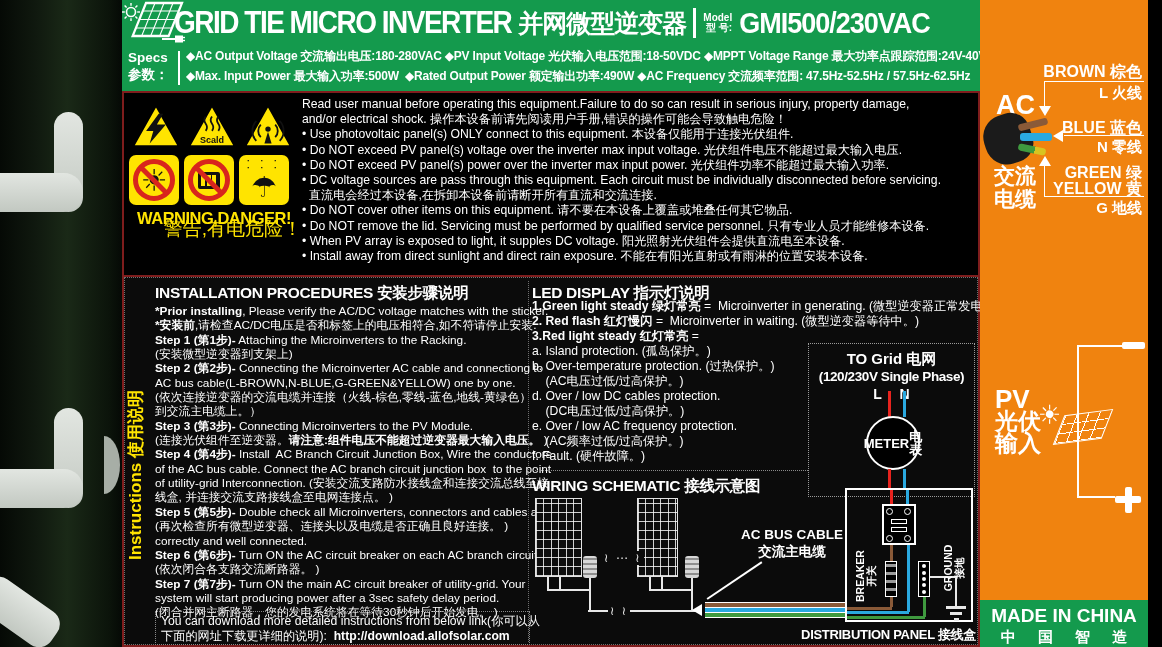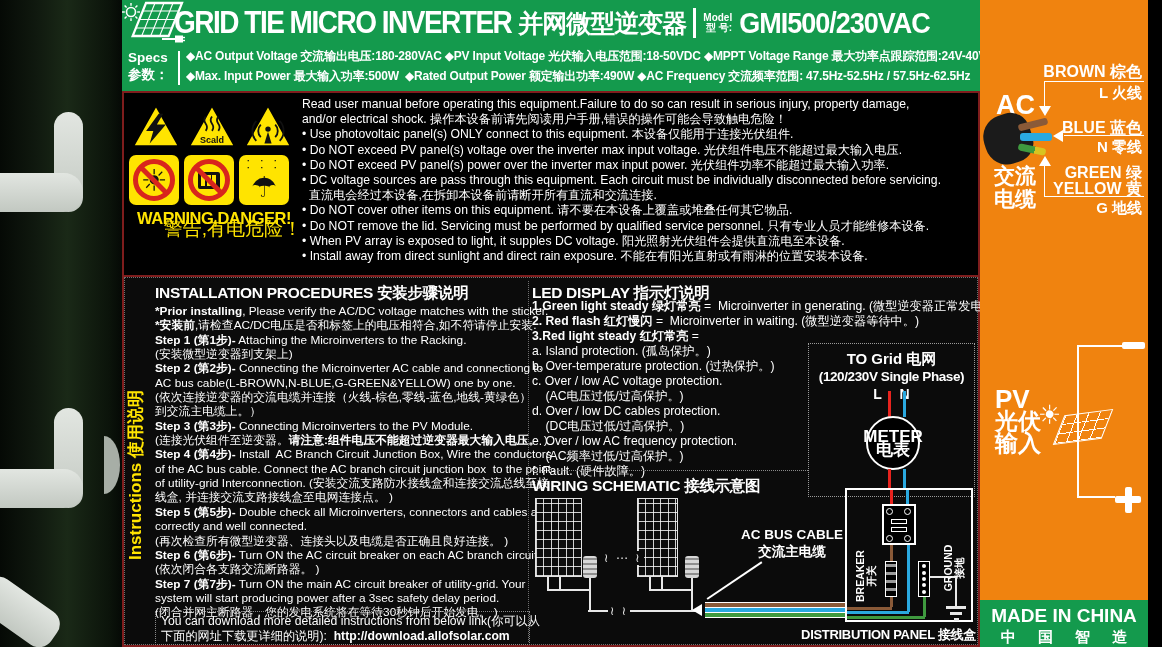--- a/index.html
+++ b/index.html
@@ -35,21 +35,21 @@
   #lower{position:absolute;left:2px;top:277px;width:854px;height:368px;border:1px dotted #6f6f6f;background:#0b0b0b}
   .vlabel{position:absolute;left:2px;top:615px;width:280px;text-align:center;color:#ffe400;font-weight:bold;font-size:17px;transform:rotate(-90deg);transform-origin:0 0;white-space:nowrap}
   .sec-title{font-weight:bold;font-size:15.5px;letter-spacing:-0.3px;white-space:nowrap}
   .install-lines{position:absolute;left:33px;top:304px;width:378px;font-size:11.8px;line-height:14.35px}
   .dl-box{position:absolute;left:33px;top:611px;width:375px;height:34px;border:1px dotted #8a8a8a;padding:2px 5px;font-size:12.2px;line-height:14.8px}
   .led-lines{position:absolute;left:410px;top:299px;width:450px;font-size:12.2px;line-height:15px}
   .dotv{position:absolute;left:406px;top:281px;height:361px;border-left:1px dotted #6f6f6f}
   .doth{position:absolute;left:410px;top:470px;width:276px;border-top:1px dotted #8a8a8a}
   
   .gridbox{position:absolute;left:686px;top:343px;width:167px;height:154px;border:1px dotted #9a9a9a;text-align:center}
-  .meter{position:absolute;left:744px;top:416px;width:54px;height:54px;border:2.5px solid #fff;border-radius:50%;background:#000;display:flex;flex-direction:column;align-items:center;justify-content:center;font-weight:bold;font-size:17px;line-height:13px}
+  .meter{position:absolute;left:744px;top:416px;width:54px;height:54px;border:2.5px solid #fff;border-radius:50%;background:#000;display:flex;flex-direction:row;align-items:center;justify-content:center;font-weight:bold;font-size:13px;line-height:13px}
   .distbox{position:absolute;left:723px;top:488px;width:128px;height:134px;border:2px solid #fff}
   .term{position:absolute;width:7px;height:7px;border:1.5px solid #fff;border-radius:50%;background:#000}
   .vert{position:absolute;font-weight:bold;font-size:10.5px;line-height:11px;text-align:center;transform:rotate(-90deg);transform-origin:0 0;white-space:nowrap}
   .pvpanel{position:absolute;background:#0d0d0d;border:1.5px solid #e3e3e3;
     background-image:repeating-linear-gradient(90deg,rgba(255,255,255,.8) 0 1px,transparent 1px 7.5px),repeating-linear-gradient(0deg,rgba(255,255,255,.8) 0 1px,transparent 1px 9px)}
   .inverter{position:absolute;width:14px;height:22px;border-radius:3px;background:repeating-linear-gradient(0deg,#d8d8d8 0 3px,#8f8f8f 3px 5px)}
   .wseg{position:absolute}
   .sq-squig{position:absolute;color:#e8e8e8;font-size:12px;letter-spacing:2px;background:#0b0b0b;padding:0 2px}
   
   #orange{position:absolute;left:980px;top:0;width:168px;height:647px;background:#f0830f}
@@ -195,41 +195,40 @@
       <div class="tline"><span>AC bus cable(L-BROWN,N-BLUE,G-GREEN&amp;YELLOW) one by one.</span></div>
       <div class="tline"><span>(依次连接逆变器的交流电缆并连接（火线-棕色,零线-蓝色,地线-黄绿色）</span></div>
       <div class="tline"><span>到交流主电缆上。）</span></div>
       <div class="tline"><span class="b">Step 3 (第3步)-</span><span> Connecting Microinverters to the PV Module.</span></div>
       <div class="tline"><span>(连接光伏组件至逆变器。</span><span class="b">请注意:组件电压不能超过逆变器最大输入电压。</span><span> )</span></div>
       <div class="tline"><span class="b">Step 4 (第4步)-</span><span> Install  AC Branch Circuit Junction Box, Wire the conductors</span></div>
       <div class="tline"><span>of the AC bus cable. Connect the AC branch circuit junction box  to the point</span></div>
       <div class="tline"><span>of utility-grid Interconnection. (安装交流支路防水接线盒和连接交流总线至接</span></div>
       <div class="tline"><span>线盒, 并连接交流支路接线盒至电网连接点。 )</span></div>
       <div class="tline"><span class="b">Step 5 (第5步)-</span><span> Double check all Microinverters, connectors and cables are</span></div>
+      <div class="tline"><span>(再次检查所有微型逆变器、连接头以及电缆是否正确且良好连接。 )</span></div>
       <div class="tline"><span>correctly and well connected.</span></div>
-      <div class="tline"><span>(再次检查所有微型逆变器、连接头以及电缆是否正确且良好连接。 )</span></div>
       <div class="tline"><span class="b">Step 6 (第6步)-</span><span> Turn ON the AC circuit breaker on each AC branch circuit.</span></div>
       <div class="tline"><span>(依次闭合各支路交流断路器。 )</span></div>
       <div class="tline"><span class="b">Step 7 (第7步)-</span><span> Turn ON the main AC circuit breaker of utility-grid. Your</span></div>
       <div class="tline"><span>system will start producing power after a 3sec safety delay period.</span></div>
       <div class="tline"><span>(闭合并网主断路器，您的发电系统将在等待30秒钟后开始发电。 )</span></div>
     </div>
   <div class="dl-box">
       <div class="tline"><span>You can download more detailed instructions from below link(你可以从</span></div>
       <div class="tline"><span>下面的网址下载更详细的说明):  </span><span class="b">http://download.allofsolar.com</span></div>
     </div>
 
   <div class="sec-title abs" style="left:410px;top:283px">LED DISPLAY 指示灯说明</div>
   <div class="led-lines">
       <div class="tline"><span class="b">1.Green light steady 绿灯常亮</span><span> =  Microinverter in generating. (微型逆变器正常发电中。)</span></div>
       <div class="tline"><span class="b">2. Red flash 红灯慢闪</span><span> =  Microinverter in waiting. (微型逆变器等待中。)</span></div>
       <div class="tline"><span class="b">3.Red light steady 红灯常亮</span><span> =</span></div>
       <div class="tline"><span>a. Island protection. (孤岛保护。)</span></div>
       <div class="tline"><span>b. Over-temperature protection. (过热保护。)</span></div>
-      <div class="tline"><span>c. Over / low AC voltage protection.</span></div>
       <div class="tline"><span>    (AC电压过低/过高保护。)</span></div>
       <div class="tline"><span>d. Over / low DC cables protection.</span></div>
       <div class="tline"><span>    (DC电压过低/过高保护。)</span></div>
       <div class="tline"><span>e. Over / low AC frequency protection.</span></div>
       <div class="tline"><span>    (AC频率过低/过高保护。)</span></div>
       <div class="tline"><span>f. Fault. (硬件故障。)</span></div>
     </div>
   <div class="doth"></div>
   <div class="sec-title abs" style="left:410px;top:476px">WIRING SCHEMATIC 接线示意图</div>
 

